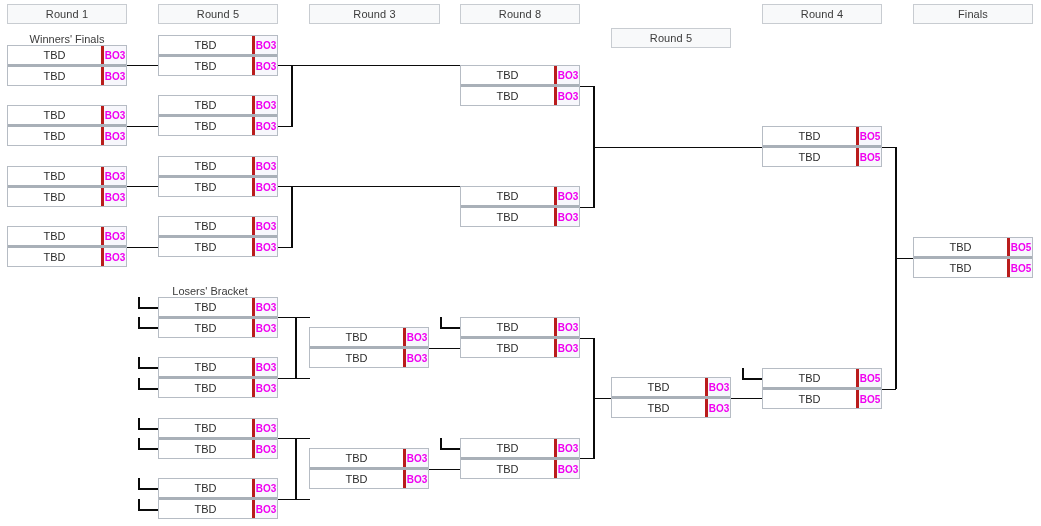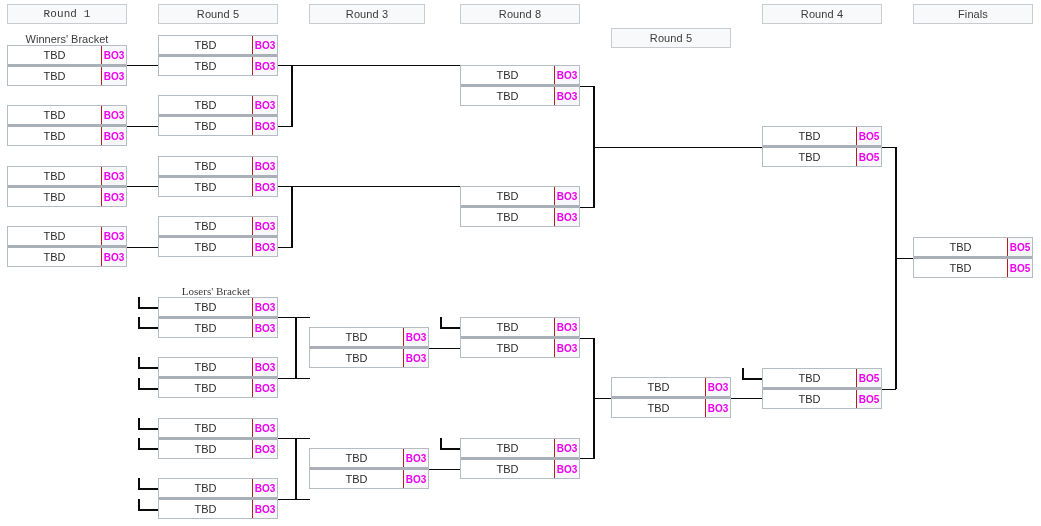--- a/index.html
+++ b/index.html
@@ -53,41 +53,41 @@
     font-size:11px;color:#2a2a2a;
     background:#ffffff;
     overflow:hidden;white-space:nowrap;
   }
   .match .fmt{
     flex:0 0 25px;
     display:flex;align-items:center;justify-content:center;
     font-size:10px;font-weight:bold;
     color:#f000f0;
     background:#f7f7fc;
-    border-left:1px solid #b91c1c;
+    border-left:3px solid #b91c1c;
     box-sizing:border-box;
   }
 
   
   .line{position:absolute;background:#0b0b0b;}
   .line.h{height:1px;}
   .line.v{width:2px;}
   
   .stub{position:absolute;}
   .stub .sv{position:absolute;left:0;top:0;width:2px;height:100%;background:#0b0b0b;}
   .stub .sh{position:absolute;left:0;bottom:0;height:2px;width:100%;background:#0b0b0b;}
 </style>
 </head>
 <body>
 
 <div id="bracket">
   <div id="headers-layer">
-      <div class="round-header" style="left: 7px; top: 4px; width: 120px; font-family: Liberation Mono, monospace;">Round 1</div>
+      <div class="round-header" style="left: 7px; top: 4px; width: 120px;">Round 1</div>
       <div class="round-header" style="left: 158px; top: 4px; width: 120px;">Round 5</div>
-      <div class="round-header" style="left: 309px; top: 4px; width: 116px;">Round 3</div>
+      <div class="round-header" style="left: 309px; top: 4px; width: 131px;">Round 3</div>
       <div class="round-header" style="left: 460px; top: 4px; width: 120px;">Round 8</div>
       <div class="round-header" style="left: 611px; top: 4px; width: 120px; margin-top: 24px;">Round 5</div>
       <div class="round-header" style="left: 762px; top: 4px; width: 120px;">Round 4</div>
       <div class="round-header" style="left: 913px; top: 4px; width: 120px;">Finals</div>
     </div>
   <div id="lines-layer">
       <div class="line h" style="left: 127px; top: 65px; width: 31px;"></div>
       <div class="line h" style="left: 127px; top: 126px; width: 31px;"></div>
       <div class="line h" style="left: 127px; top: 186px; width: 31px;"></div>
       <div class="line h" style="left: 127px; top: 247px; width: 31px;"></div>
@@ -161,22 +161,22 @@
       <div class="stub" style="left: 440px; top: 438px; width: 20px; height: 12px;">
         <span class="sv"></span>
         <span class="sh"></span>
       </div>
       <div class="stub" style="left: 742px; top: 368px; width: 20px; height: 12px;">
         <span class="sv"></span>
         <span class="sh"></span>
       </div>
     </div>
   <div id="captions-layer">
-      <div class="section-caption" style="left: 7px; top: 33px; width: 120px;">Winners' Bracket</div>
-      <div class="section-caption" style="left: 156px; top: 285px; width: 120px; font-family: Liberation Serif, serif;">Losers' Bracket</div>
+      <div class="section-caption" style="left: 7px; top: 33px; width: 120px;">Winners' Finals</div>
+      <div class="section-caption" style="left: 150px; top: 285px; width: 120px;">Losers' Bracket</div>
     </div>
   <div id="matches-layer">
       <div class="match" style="left: 7px; top: 45px; width: 120px; height: 41px;">
         <div class="opp top">
           <div class="name">TBD</div>
           <div class="fmt">BO3</div>
         </div>
         <div class="opp bottom">
           <div class="name">TBD</div>
           <div class="fmt">BO3</div>

